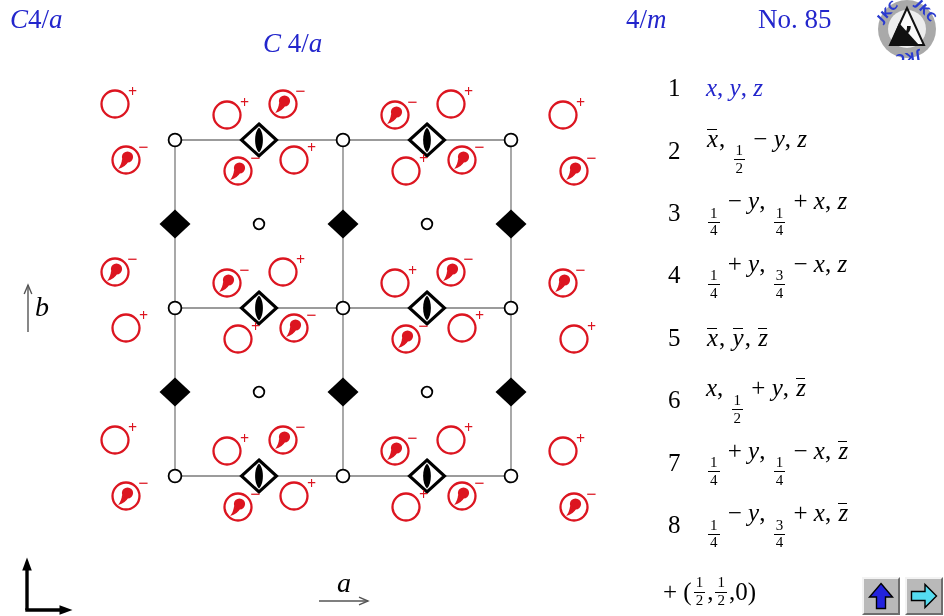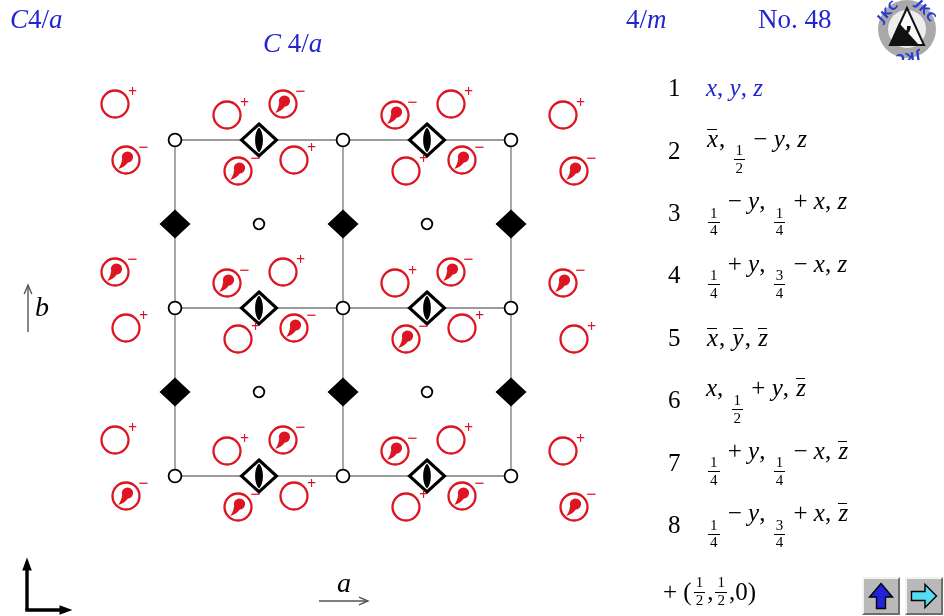--- a/index.html
+++ b/index.html
@@ -50,21 +50,21 @@
   #logo { position:absolute; left:872px; top:0; width:70px; height:60px; cursor:pointer; }
 </style>
 </head>
 <body>
 
 <div class="page">
 
   <span class="hdr" id="hdr-left"><span class="it">C</span><span class="up">4/</span><span class="it">a</span></span>
   <span class="hdr" id="hdr-center"><span class="it">C</span><span class="up"> 4/</span><span class="it">a</span></span>
   <span class="hdr" id="hdr-pg"><span class="up">4/</span><span class="it">m</span></span>
-  <span class="hdr" id="hdr-no"><span class="up">No. 48</span></span>
+  <span class="hdr" id="hdr-no"><span class="up">No. 85</span></span>
 
   <svg id="logo" viewBox="0 0 70 60">
       <circle cx="35" cy="29" r="29" fill="#a9a9a9"></circle>
       <circle cx="35" cy="29" r="19" fill="#ededed"></circle>
       <path d="M35,8 L52,45 L18,45 Z" fill="#fafafa" stroke="#111" stroke-width="2"></path>
       <path d="M27,23 L47,45 L18,45 Z" fill="#111"></path>
       <text x="32" y="30" font-family="&quot;DejaVu Serif&quot;, serif" font-size="27" font-weight="bold" fill="#111">,</text>
       <text transform="translate(19,14) rotate(-47)" text-anchor="middle" font-family="&quot;DejaVu Sans&quot;, sans-serif" font-size="12" font-weight="bold" fill="#2a3bd0" letter-spacing="1">JKC</text>
       <text transform="translate(51,14) rotate(47)" text-anchor="middle" font-family="&quot;DejaVu Sans&quot;, sans-serif" font-size="12" font-weight="bold" fill="#2a3bd0" letter-spacing="1">JKC</text>
       <text transform="translate(35,53) rotate(172)" text-anchor="middle" font-family="&quot;DejaVu Sans&quot;, sans-serif" font-size="12" font-weight="bold" fill="#2a3bd0" letter-spacing="1">JKC</text>

